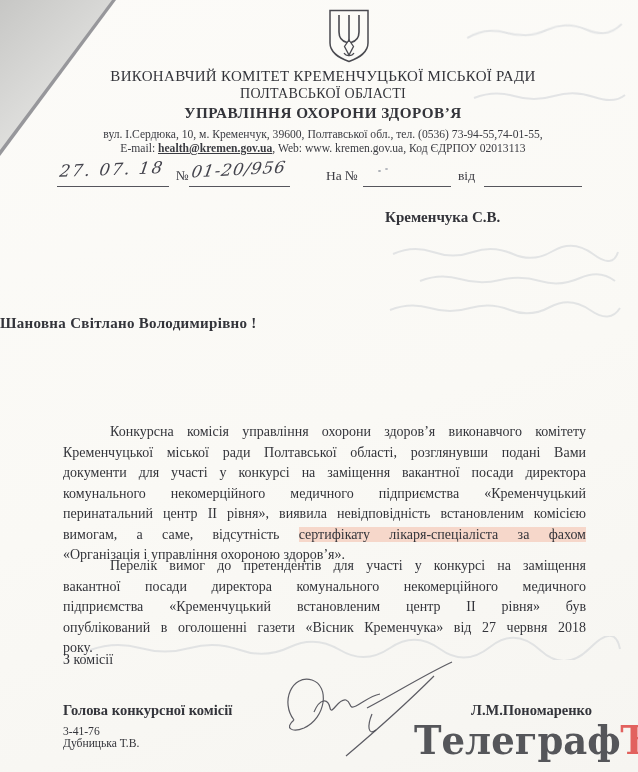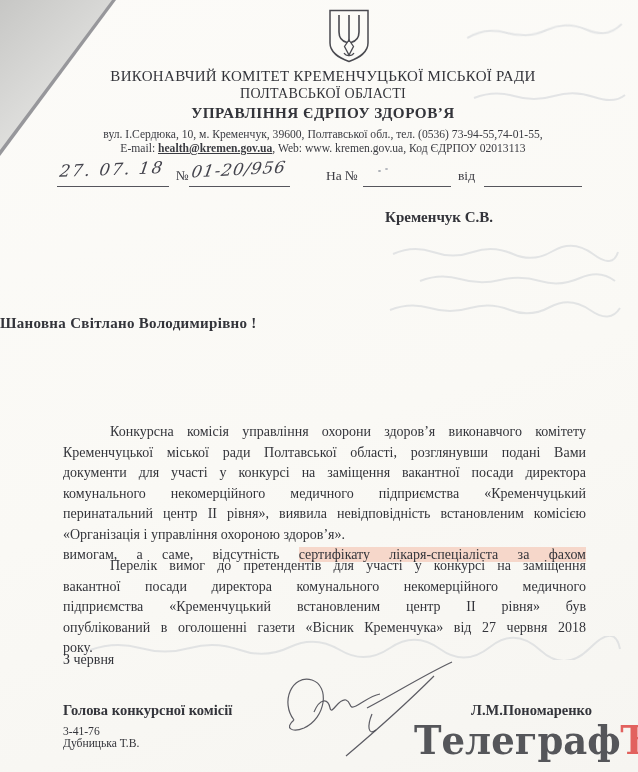--- a/index.html
+++ b/index.html
@@ -95,62 +95,62 @@
     <path d="M23,6 V33" stroke-width="1.6"></path>
     <path d="M13,6 V23 C13,30 17,32.5 21,33.5" stroke-width="1.6"></path>
     <path d="M33,6 V23 C33,30 29,32.5 25,33.5" stroke-width="1.6"></path>
     <path d="M23,31 L27.5,37.5 L23,46 L18.5,37.5 Z" stroke-width="1.3"></path>
     <path d="M18,44 C20,47.5 26,47.5 28,44" stroke-width="1.2"></path>
   </svg>
 
   <div class="org-header">
     <div class="org-l1">ВИКОНАВЧИЙ КОМІТЕТ КРЕМЕНЧУЦЬКОЇ МІСЬКОЇ РАДИ</div>
     <div class="org-l2">ПОЛТАВСЬКОЇ ОБЛАСТІ</div>
-    <div class="org-l3">УПРАВЛІННЯ ЄДРПОУ ЗДОРОВ’Я</div>
+    <div class="org-l3">УПРАВЛІННЯ ОХОРОНИ ЗДОРОВ’Я</div>
   </div>
 
   <div class="address">
     <div>вул. І.Сердюка, 10, м. Кременчук, 39600, Полтавської обл., тел. (0536) 73-94-55,74-01-55,</div>
     <div><span>E-mail: </span><span class="email">health@kremen.gov.ua</span><span>, Web: www. kremen.gov.ua, Код ЄДРПОУ 02013113</span></div>
   </div>
 
   <div class="uline" style="left:57px;width:112px;"></div>
   <div class="date-cell" style="left:60px;"><span class="hand">27. 07. 18</span></div>
   <span class="reflabel" style="left:176px;">№</span>
   <div class="uline" style="left:189px;width:101px;"></div>
   <div class="num-cell" style="left:192px;"><span class="hand num">01-20/956</span></div>
   <span class="reflabel" style="left:326px;">На №</span>
   <div class="uline" style="left:363px;width:88px;"></div>
   <div class="pen-mark"></div>
   <span class="reflabel" style="left:458px;">від</span>
   <div class="uline" style="left:484px;width:98px;"></div>
 
-  <div class="addressee">Кременчук С.В.</div>
+  <div class="addressee">Кременчука С.В.</div>
 
   <div class="salutation">Шановна Світлано Володимирівно !</div>
 
   <div class="para p1">
     <div class="line indent">Конкурсна комісія управління охорони здоров’я виконавчого комітету</div>
     <div class="line">Кременчуцької міської ради Полтавської області, розглянувши подані Вами</div>
     <div class="line">документи для участі у конкурсі на заміщення вакантної посади директора</div>
     <div class="line">комунального некомерційного медичного підприємства «Кременчуцький</div>
     <div class="line">перинатальний центр II рівня», виявила невідповідність встановленим комісією</div>
+    <div class="line"><span>вимогам, а саме, відсутність </span><span class="hl">сертифікату лікаря-спеціаліста за фахом</span></div>
     <div class="line plain">«Організація і управління охороною здоров’я».</div>
-    <div class="line"><span>вимогам, а саме, відсутність </span><span class="hl">сертифікату лікаря-спеціаліста за фахом</span></div>
   </div>
 
   <div class="para p2">
     <div class="line indent">Перелік вимог до претендентів для участі у конкурсі на заміщення</div>
     <div class="line">вакантної посади директора комунального некомерційного медичного</div>
     <div class="line">підприємства «Кременчуцький встановленим центр II рівня» був</div>
     <div class="line">опублікований в оголошенні газети «Вісник Кременчука» від 27 червня 2018</div>
     <div class="line plain">року.</div>
   </div>
 
-  <div class="regards">З червня</div>
+  <div class="regards">З комісії</div>
   <div class="signer-title">Голова конкурсної комісії</div>
 
   <svg class="signature" width="190" height="110" viewBox="0 0 190 110">
     <path d="M22,64 C8,46 20,18 40,24 C58,30 54,62 32,72 C20,77 12,72 22,64"></path>
     <path d="M42,56 C48,42 56,42 58,52 C60,60 66,42 74,44 C80,46 76,54 84,50 C92,46 98,40 108,38"></path>
     <path d="M95,52 C122,38 150,20 180,6"></path>
     <path d="M162,20 C132,50 100,78 74,100"></path>
     <path d="M100,58 C95,70 96,80 104,74"></path>
   </svg>
 

